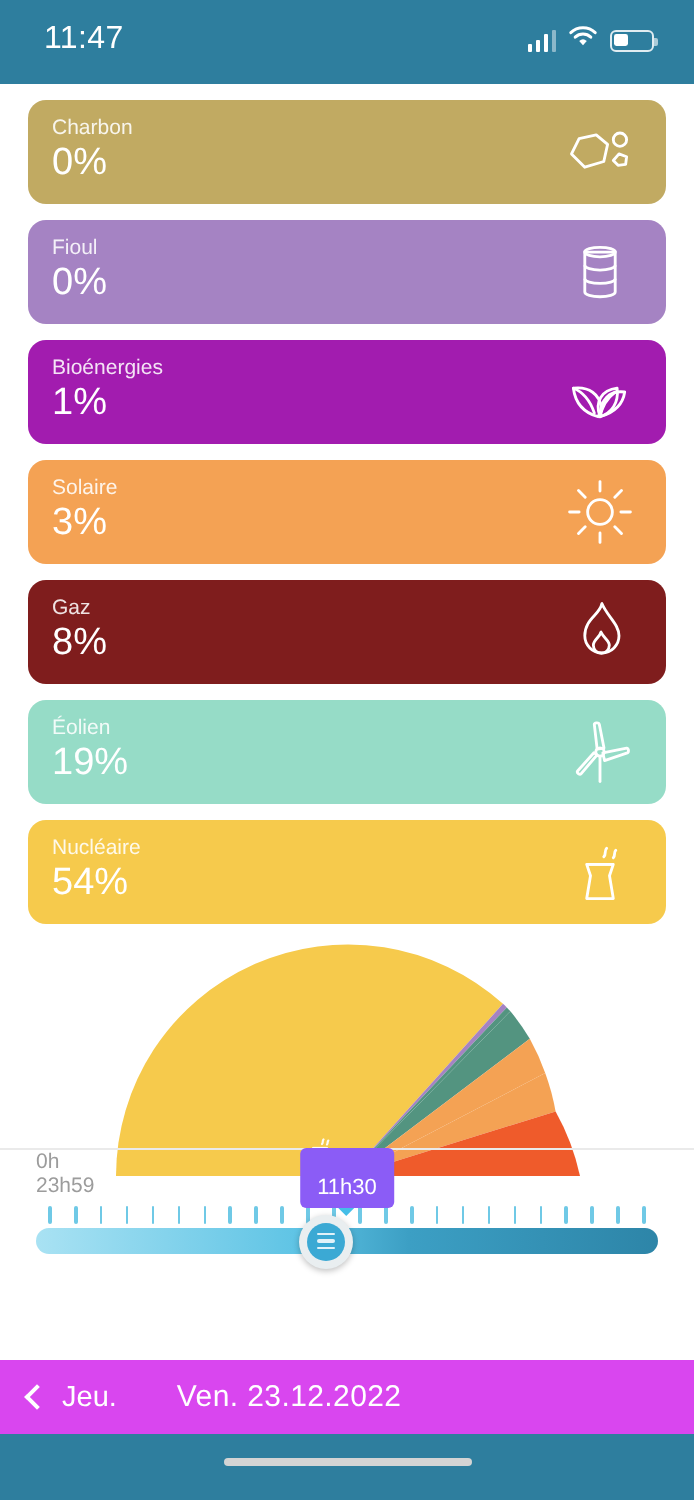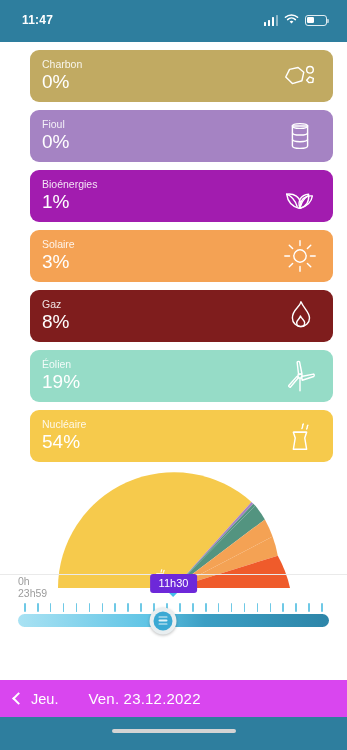--- a/index.html
+++ b/index.html
@@ -10,37 +10,37 @@
     overflow: hidden;
   }
   #app { position: relative; width: 347px; height: 750px; background:#fff; }
 
   
   .statusbar {
     height: 42px; background: #2E7E9E;
     display: flex; align-items: center; justify-content: space-between;
     padding: 0 20px 2px 22px; color: #fff;
   }
-  .clock { font-size: 12px; font-weight: 700; letter-spacing: .2px; }
+  .clock { font-size: 16px; font-weight: 400; letter-spacing: .2px; }
   .status-icons { display: flex; align-items: center; gap: 6px; }
   .sig { display:flex; align-items:flex-end; gap:1.5px; height:11px; }
   .sig i { display:block; width:2.5px; background:#fff; border-radius:.5px; }
   .sig i:nth-child(1){height:4px;}
   .sig i:nth-child(2){height:6px;}
   .sig i:nth-child(3){height:8.5px;}
   .sig i:nth-child(4){height:11px; background:rgba(255,255,255,.45);}
   .batt { width:22px; height:11px; border:1.3px solid rgba(255,255,255,.85);
           border-radius:3px; position:relative; padding:1.2px; }
   .batt::after { content:""; position:absolute; right:-3.2px; top:3px;
                  width:1.8px; height:4px; background:rgba(255,255,255,.6);
                  border-radius:0 1px 1px 0; }
   .batt b { display:block; height:100%; width:38%; background:#fff; border-radius:1.2px; }
 
   
-  .bars { padding: 8px 14px 0 14px; margin-left: 16px; }
+  .bars { padding: 8px 14px 0 14px; }
   .bar {
     position: relative; height: 52px; border-radius: 9px;
     margin-bottom: 8px; padding: 8px 12px; overflow: hidden;
     display: flex; flex-direction: column; justify-content: center;
   }
   .bar .lbl { font-size: 10.5px; color: rgba(255,255,255,.88); line-height: 1.15; }
   .bar .pct { font-size: 19px; color: #fff; line-height: 1.18; margin-top: 1px; }
   .bar .ico { position: absolute; right: 14px; top: 50%;
               transform: translateY(-50%); width: 38px; height: 38px; }
   .bar .ico svg { width: 100%; height: 100%; display: block; }
@@ -51,22 +51,22 @@
            top: 2px; width: 232px; height: 116px; overflow: hidden; }
   .gauge svg { display:block; }
   .gauge-tower { position:absolute; left:92px; bottom:2px; width:20px; height:20px; opacity:.95; }
   .gauge-rule { position:absolute; left:0; right:0; bottom:0; height:1px; background:#EAEAEA; }
 
   
   .slider-sec { padding: 0 18px; position: relative; }
   .slider-ends { display:flex; justify-content:space-between;
                  font-size: 10.5px; color:#9C9C9C; margin-bottom: 4px; flex-direction: column; }
   .bubble { position:absolute; left:50%; transform:translateX(-50%);
-            top: -1px; background:#6d28d9; color:#fff; font-size:11px;
-            padding: 3px 9px 4px; border-radius:3px; white-space:nowrap; }
+            top: -1px; background:#8b5cf6; color:#fff; font-size:11px;
+            padding: 14px 9px 4px; border-radius:3px; white-space:nowrap; }
   .bubble::after { content:""; position:absolute; left:50%; bottom:-4px;
             transform:translateX(-50%); border-left:4px solid transparent;
             border-right:4px solid transparent; border-top:4px solid #45BEE8; }
   .ticks { display:flex; justify-content:space-between; height:9px;
            padding: 0 6px; margin-bottom: 2px; }
   .ticks i { display:block; width:1.6px; height:9px; background:#6FC9E6; border-radius:1px; }
   .track { position:relative; height:13px; border-radius:7px;
            background: linear-gradient(90deg,#A9E2F3 0%,#5FC4E5 42%,#3C9FC4 60%,#2D85A8 100%); }
   .knob { position:absolute; left:46.5%; top:50%;
           transform:translate(-50%,-50%); width:27px; height:27px;

